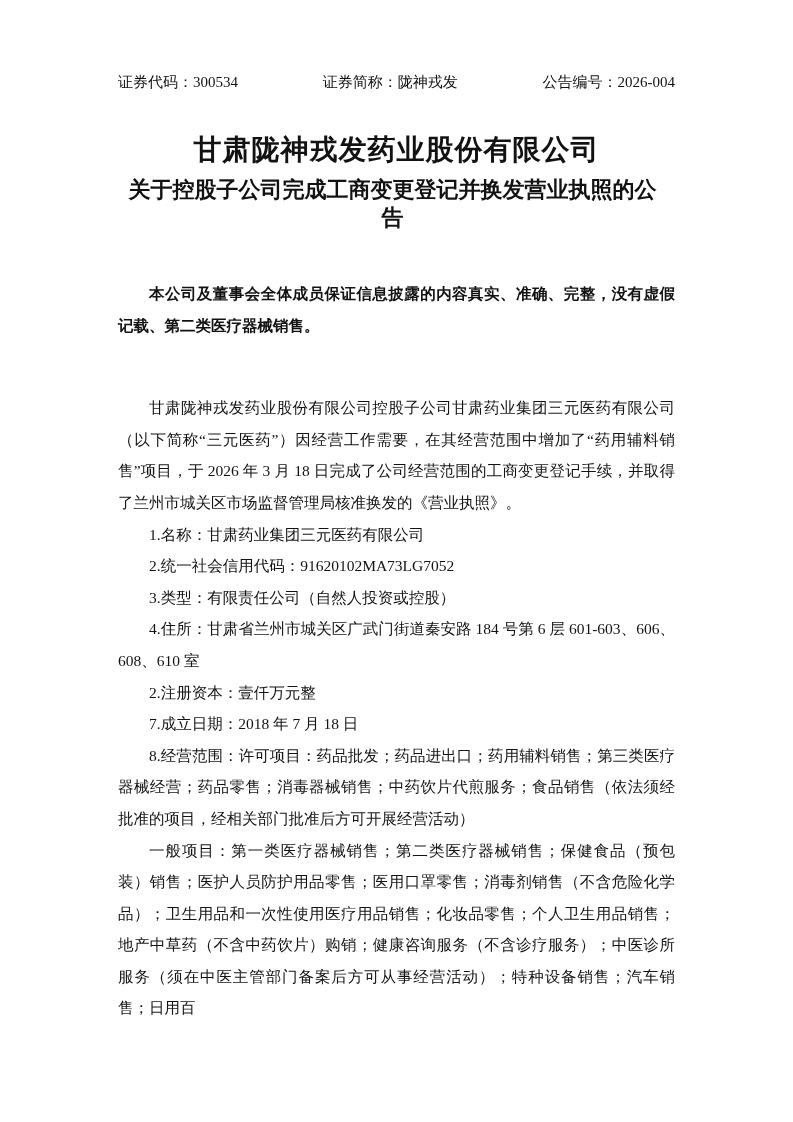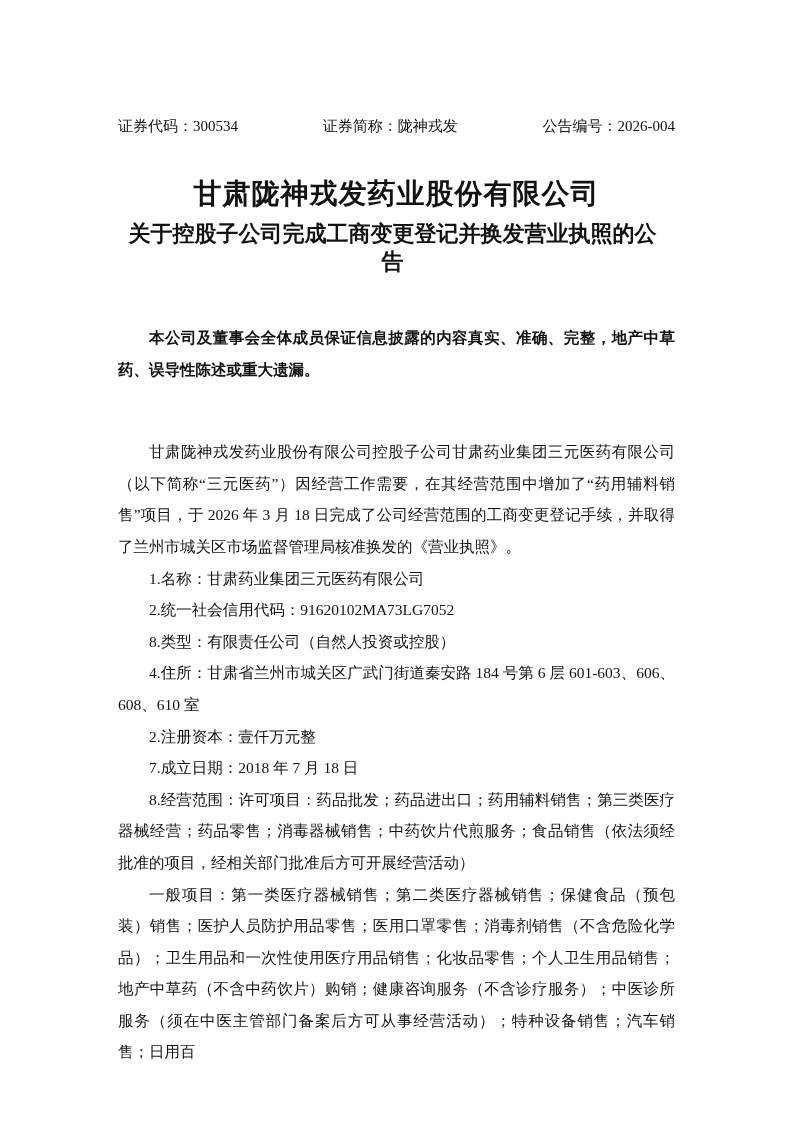--- a/index.html
+++ b/index.html
@@ -10,21 +10,21 @@
   .page {
     position: relative;
     width: 793px;
     height: 1122px;
     background: #ffffff;
     overflow: hidden;
     font-family: "Liberation Serif", "DejaVu Serif", serif;
     color: #121212;
   }
   .content {
-    padding: 116px 118px 0 118px;
+    padding: 72px 118px 0 118px;
   }
   .header-row {
     display: flex;
     justify-content: space-between;
     align-items: baseline;
     font-size: 15px;
     line-height: 20px;
     white-space: nowrap;
   }
   .doc-title {
@@ -70,28 +70,28 @@
     <div class="header-row">
       <span>证券代码：300534</span>
       <span>证券简称：陇神戎发</span>
       <span>公告编号：2026-004</span>
     </div>
 
     <h1 class="doc-title">甘肃陇神戎发药业股份有限公司</h1>
 
     <h2 class="doc-subtitle">关于控股子公司完成工商变更登记并换发营业执照的公告</h2>
 
-    <p class="body disclaimer">本公司及董事会全体成员保证信息披露的内容真实、准确、完整，地产中草药、误导性陈述或重大遗漏。</p>
+    <p class="body disclaimer">本公司及董事会全体成员保证信息披露的内容真实、准确、完整，没有虚假记载、第二类医疗器械销售。</p>
 
     <p class="body intro">甘肃陇神戎发药业股份有限公司控股子公司甘肃药业集团三元医药有限公司（以下简称“三元医药”）因经营工作需要，在其经营范围中增加了“药用辅料销售”项目，于 2026 年 3 月 18 日完成了公司经营范围的工商变更登记手续，并取得了兰州市城关区市场监督管理局核准换发的《营业执照》。</p>
 
 
     <p class="body">1.名称：甘肃药业集团三元医药有限公司</p>
     <p class="body">2.统一社会信用代码：91620102MA73LG7052</p>
-    <p class="body">8.类型：有限责任公司（自然人投资或控股）</p>
+    <p class="body">3.类型：有限责任公司（自然人投资或控股）</p>
     <p class="body">4.住所：甘肃省兰州市城关区广武门街道秦安路 184 号第 6 层 601-603、606、608、610 室</p>
     <p class="body">2.注册资本：壹仟万元整</p>
     <p class="body">7.成立日期：2018 年 7 月 18 日</p>
     <p class="body">8.经营范围：许可项目：药品批发；药品进出口；药用辅料销售；第三类医疗器械经营；药品零售；消毒器械销售；中药饮片代煎服务；食品销售（依法须经批准的项目，经相关部门批准后方可开展经营活动）</p>
 
     <p class="body">一般项目：第一类医疗器械销售；第二类医疗器械销售；保健食品（预包装）销售；医护人员防护用品零售；医用口罩零售；消毒剂销售（不含危险化学品）；卫生用品和一次性使用医疗用品销售；化妆品零售；个人卫生用品销售；地产中草药（不含中药饮片）购销；健康咨询服务（不含诊疗服务）；中医诊所服务（须在中医主管部门备案后方可从事经营活动）；特种设备销售；汽车销售；日用百</p>
 
   </div>
 </div>
 

